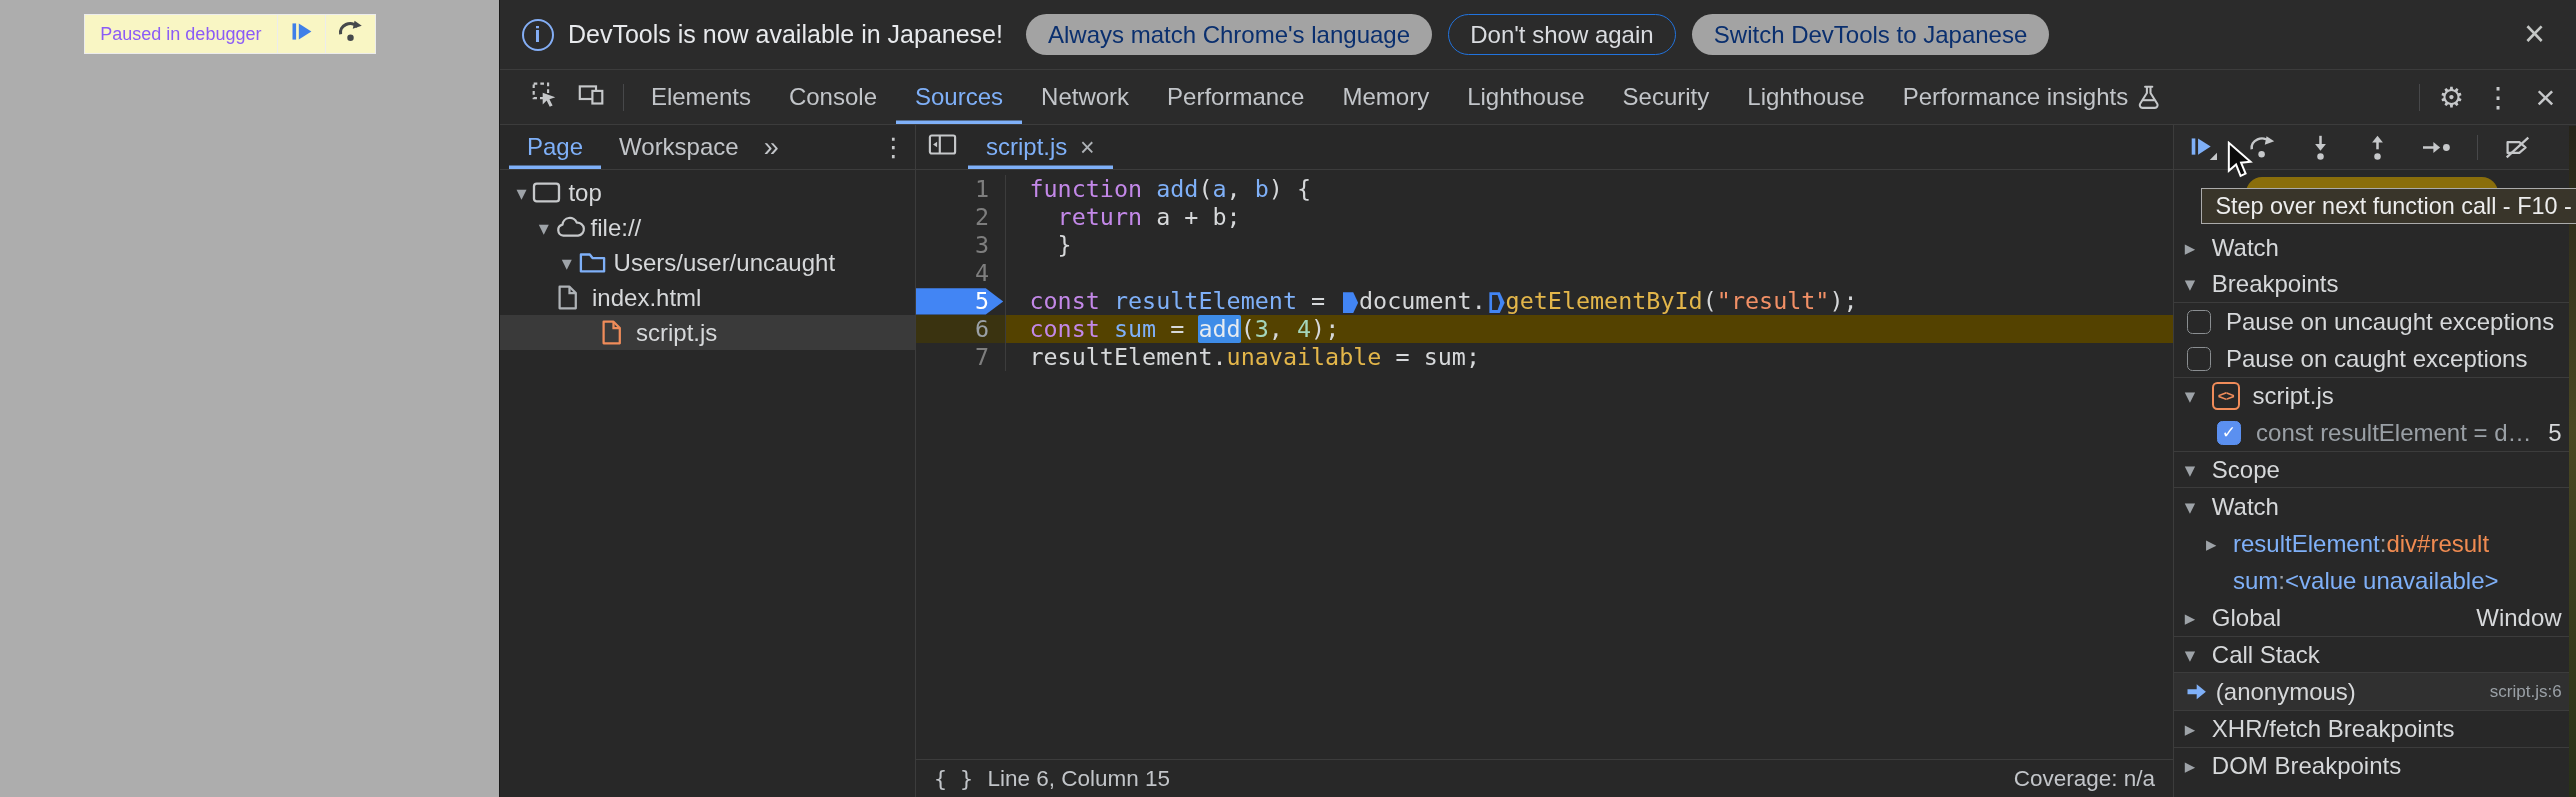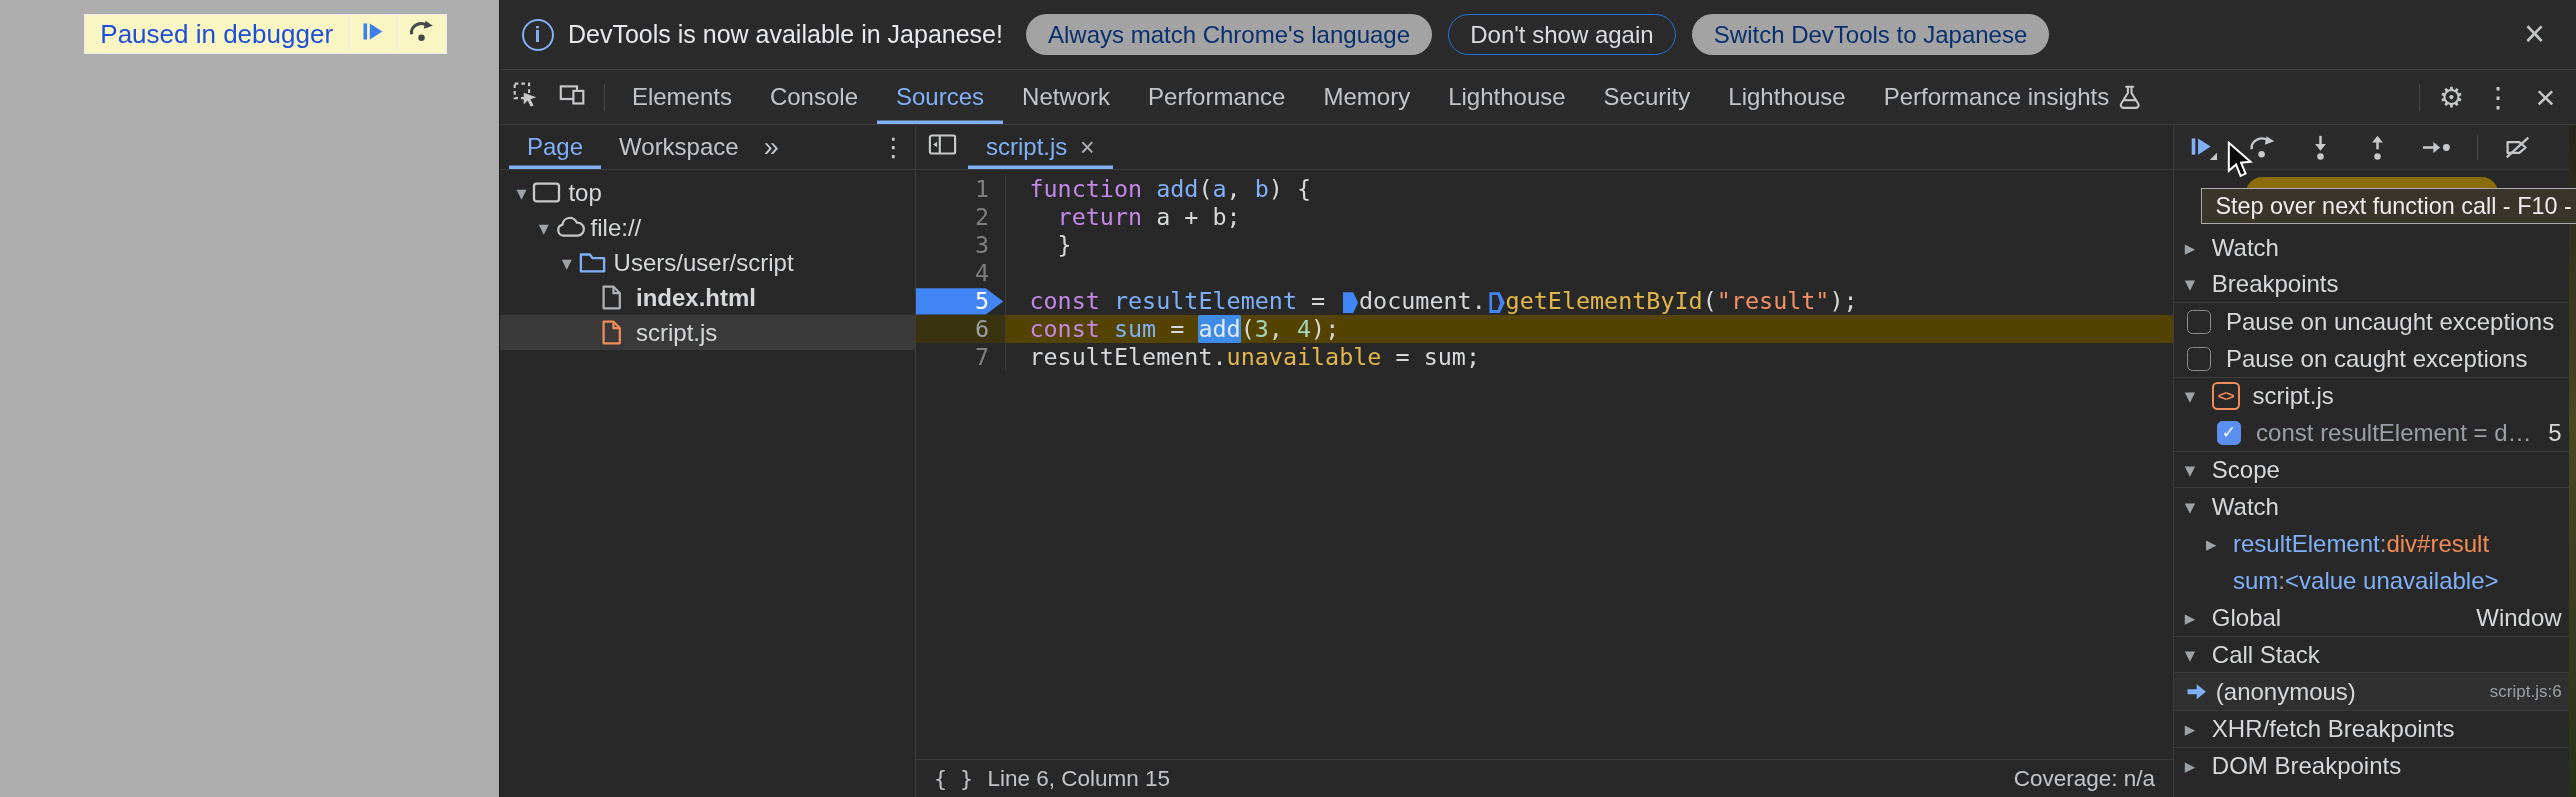--- a/index.html
+++ b/index.html
@@ -10,21 +10,21 @@
     font-size:24px; color:#D6D8DA;
   }
 
   
   .paused-badge {
     position:absolute; left:84px; top:14.4px; height:40px; display:flex;
     border:1.8px solid #ECECEC; background:#F9F6C4; align-items:stretch;
   }
   .paused-badge .seg { display:flex; align-items:center; padding:0 15.3px; }
   .paused-badge .seg + .seg { border-left:1.8px solid #ECECEC; }
-  .paused-badge .txt { color:#1d4ed8; font-size:26px; }
+  .paused-badge .txt { color:#8b5cf6; font-size:18px; }
   .paused-badge .icseg { padding:0 10px; }
 
   
   .devtools {
     position:absolute; left:499px; top:0; width:2077px; height:797px;
     background:#282828; border-left:1.8px solid #191919;
     display:flex; flex-direction:column;
   }
 
   
@@ -44,21 +44,21 @@
     padding:0 21.6px; font-size:24px; font-weight:500; white-space:nowrap;
   }
   .pill.filled { background:#a3a3a3; color:#0A2F6E; }
   .pill.outline { background:transparent; border:1.8px solid #2173DE; color:#DADCE0; }
   .infobar .close { position:absolute; right:20px; top:12.6px; width:43px; height:43px;
     display:flex; align-items:center; justify-content:center; color:#C4C7C5; font-size:36px; }
 
   
   .toolbar {
     flex:none; height:55px; background:#2B2B2B; border-bottom:0.9px solid #3C3C3C;
-    display:flex; align-items:stretch; padding-left:2px;text-align:right;
+    display:flex; align-items:stretch; padding-left:21px;text-align:right;
   }
   .tbtn { display:flex; align-items:center; justify-content:center; width:47px; flex:none; }
   .vsep { width:0.9px; background:#47484A; margin:13.5px 8px; flex:none; }
   .tabs { display:flex; align-items:stretch; }
   .tab { display:flex; align-items:center; padding:0 19px; color:#C2C5C9; white-space:nowrap; gap:9px; }
   .tab.active { color:#7FB0F8; box-shadow:inset 0 -3.6px 0 #7FB0F8; }
   .toolbar .right { margin-left:auto; display:flex; align-items:stretch; padding-right:7.2px; }
   .glyphbtn { display:flex; align-items:center; justify-content:center; width:47px; color:#C6C8CA; font-size:28px; }
 
   
@@ -273,23 +273,23 @@
               </span>
               <span>file://</span>
             </div>
             <div class="trow" style="padding-left: 56px;">
               <span class="exp">▾</span>
               <span class="ticon" style="display: inline-flex; align-items: center;">
                 <svg width="29" height="25" viewBox="0 0 32 28">
                   <path d="M3 5 h10 l3 4 h13 v15 h-26 z" fill="none" stroke="#7FB0F8" stroke-width="2.6" stroke-linejoin="round"></path>
                 </svg>
               </span>
-              <span>Users/user/script</span>
-            </div>
-            <div class="trow" style="padding-left: 100px; font-weight: bold;">
+              <span>Users/user/uncaught</span>
+            </div>
+            <div class="trow" style="padding-left: 56px;">
               <span class="ticon" style="display: inline-flex; align-items: center;">
                 <svg width="23.4" height="27" viewBox="0 0 26 30">
                   <path d="M4 3 h11 l7 7 v17 h-18 z" fill="none" stroke="#AEB2B6" stroke-width="2.5" stroke-linejoin="round"></path>
                   <path d="M15 3 v7 h7" fill="none" stroke="#AEB2B6" stroke-width="2.5"></path>
                 </svg>
               </span>
               <span>index.html</span>
             </div>
             <div class="trow selected" style="padding-left: 100px;">
               <span class="ticon" style="display: inline-flex; align-items: center;">

